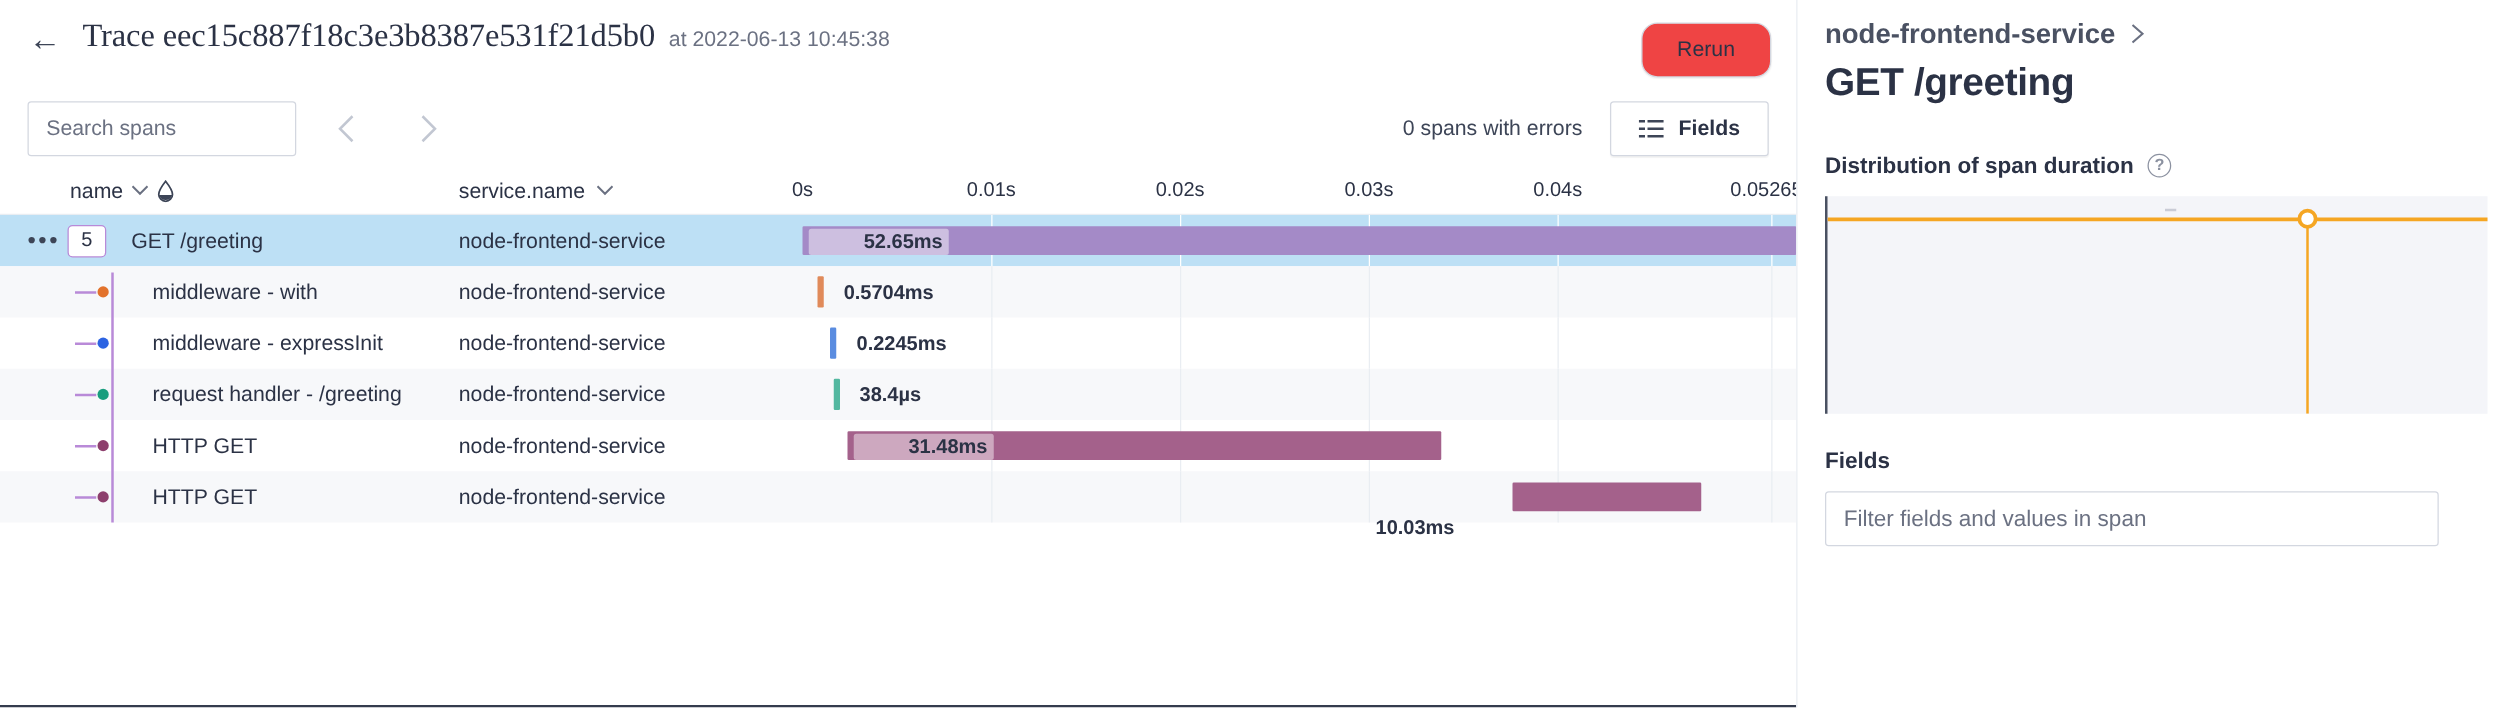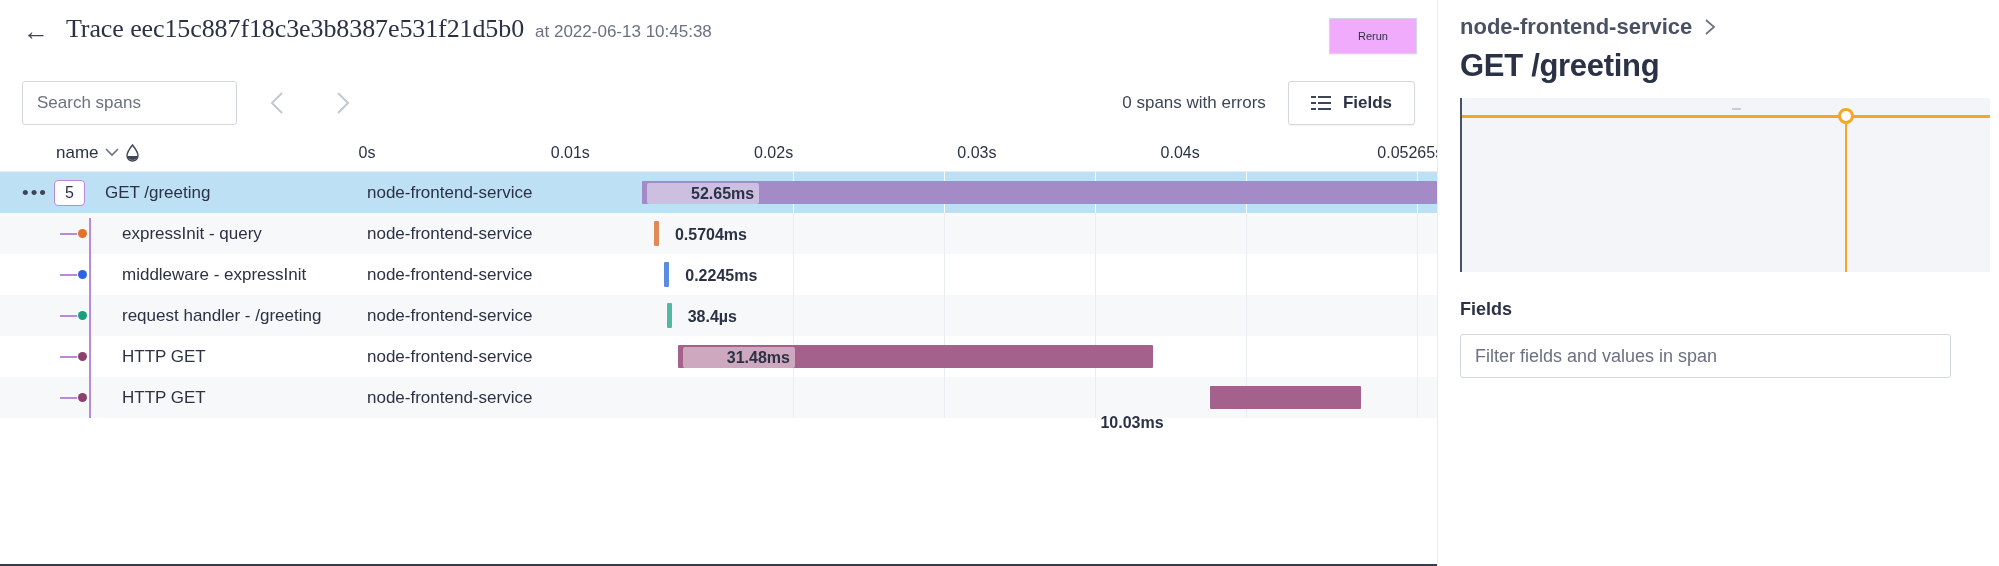--- a/index.html
+++ b/index.html
@@ -63,24 +63,24 @@
   .trace-at {
     font-size: 17px;
     color: #6b7182;
     margin-left: 11px;
     white-space: nowrap;
   }
   .rerun-btn {
     margin-left: auto;
     margin-top: 6px;
     border: 1px solid #d3d7e0;
-    border-radius: 0;
-    background: #f0abfc;
-    color: #2b3245;
-    font-size: 11px;
+    border-radius: 13px;
+    background: #ef4444;
+    color: #2b3245;
+    font-size: 17px;
     font-family: "Liberation Sans", sans-serif;
     padding: 11px 28px;
     cursor: pointer;
     white-space: nowrap;
     box-shadow: 0 1px 1px rgba(24,26,27,0.05);
   }
 
   
   .toolbar {
     display: flex;
@@ -468,20 +468,26 @@
       <div class="col-name">
         <span class="col-label">name</span>
         <svg width="14" height="9" viewBox="0 0 14 9">
           <path d="M1 1 L7 7 L13 1" fill="none" stroke="#6b7182" stroke-width="1.6"></path>
         </svg>
         <svg width="15" height="18" viewBox="0 0 15 18">
           <path d="M7.5 1 C7.5 1 13 8 13 11.5 A5.5 5.5 0 0 1 2 11.5 C2 8 7.5 1 7.5 1 Z" fill="none" stroke="#3d4557" stroke-width="1.4"></path>
           <path d="M2.2 12 A5.5 5.5 0 0 0 12.8 12 Z" fill="#3d4557"></path>
         </svg>
       </div>
+      <div class="col-service">
+        <span class="col-label">service.name</span>
+        <svg width="14" height="9" viewBox="0 0 14 9">
+          <path d="M1 1 L7 7 L13 1" fill="none" stroke="#6b7182" stroke-width="1.6"></path>
+        </svg>
+      </div>
       <div class="time-axis" id="time-axis">
           <span class="tick-label" style="left: 0%;">0s</span>
           <span class="tick-label" style="left: 19%;">0.01s</span>
           <span class="tick-label" style="left: 38%;">0.02s</span>
           <span class="tick-label" style="left: 57%;">0.03s</span>
           <span class="tick-label" style="left: 76%;">0.04s</span>
           <span class="tick-label" style="left: 97.5%;">0.05265s</span>
         </div>
     </div>
 
@@ -502,21 +508,21 @@
             <div class="bar" style="left: 0%; width: 100%; background: rgb(164, 138, 199);"></div>
             <div class="bar-label on-bar" style="left: calc(0% + 5px);">52.65ms</div>
           </div>
         </div>
         <div class="span-row alt">
           <div class="row-left">
             <span class="tree-connector">
               <span class="tree-h"></span>
               <span class="tree-dot" style="background: rgb(226, 114, 44);"></span>
             </span>
-            <span class="row-name child">expressInit - query</span>
+            <span class="row-name child">middleware - with</span>
           </div>
           <div class="row-service">node-frontend-service</div>
           <div class="timeline">
             <div class="gridline" style="left: 19%;"></div>
             <div class="gridline" style="left: 38%;"></div>
             <div class="gridline" style="left: 57%;"></div>
             <div class="gridline" style="left: 76%;"></div>
             <div class="gridline" style="left: 97.5%;"></div>
             <div class="bar bar-thin" style="left: 1.5%; background: rgb(224, 138, 90);"></div>
             <div class="bar-label plain" style="left: calc(1.5% + 16px);">0.5704ms</div>
@@ -605,20 +611,24 @@
 
   <div class="right-pane">
     <div class="breadcrumb">
       <span>node-frontend-service</span>
       <svg width="12" height="18" viewBox="0 0 12 18">
         <path d="M2 2 L10 9 L2 16" fill="none" stroke="#6b7182" stroke-width="1.7"></path>
       </svg>
     </div>
     <div class="span-title">GET /greeting</div>
 
+    <div class="section-head">
+      <span>Distribution of span duration</span>
+      <span class="help-icon">?</span>
+    </div>
 
     <div class="dist-chart">
       <div class="dist-tick" style="left:270px; top:10px;"></div>
       <div class="dist-line"></div>
       <div class="dist-vline" id="dist-vline" style="left: 72.5%;"></div>
       <div class="dist-marker" id="dist-marker" style="left: calc(72.5% - 7px); top: 10px;"></div>
     </div>
 
     <div class="fields-label">Fields</div>
     <input class="fields-filter" type="text" placeholder="Filter fields and values in span" style="">

